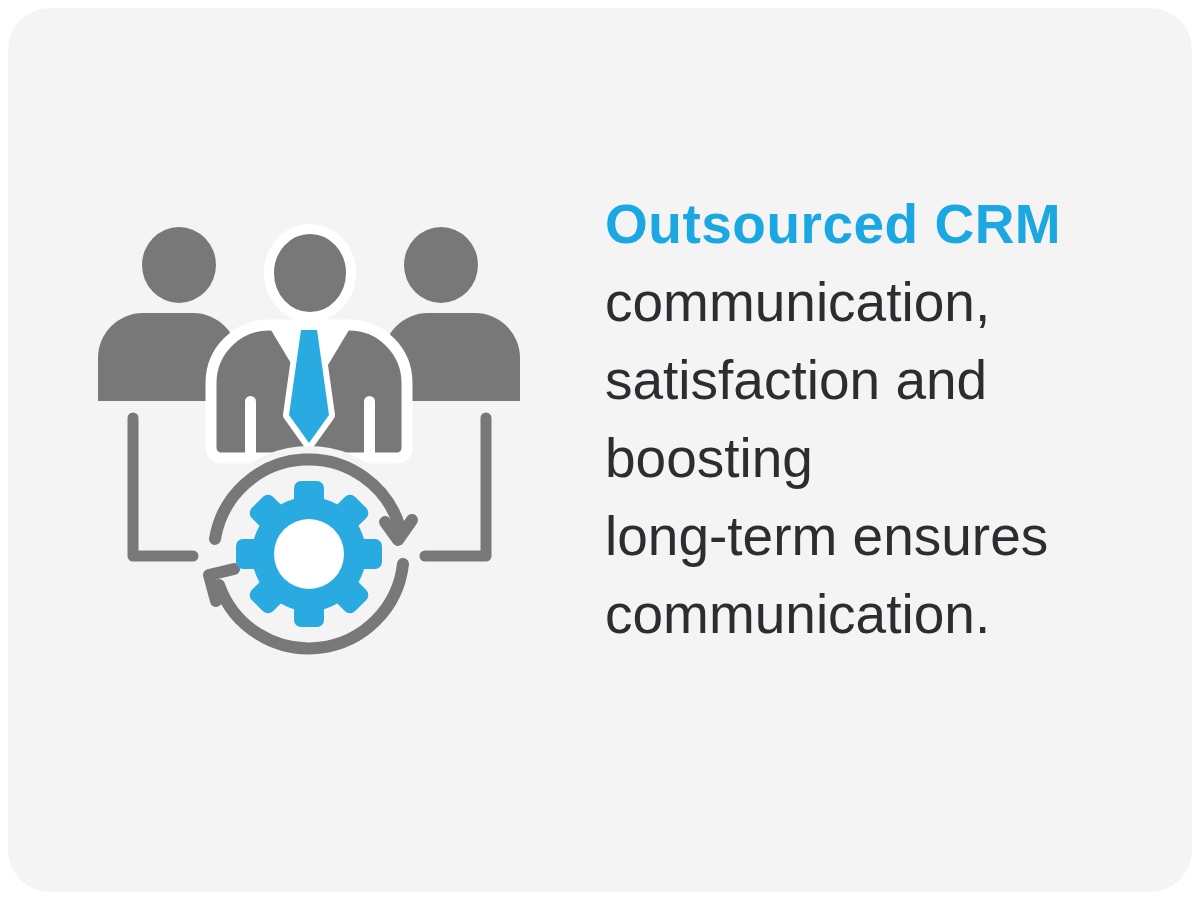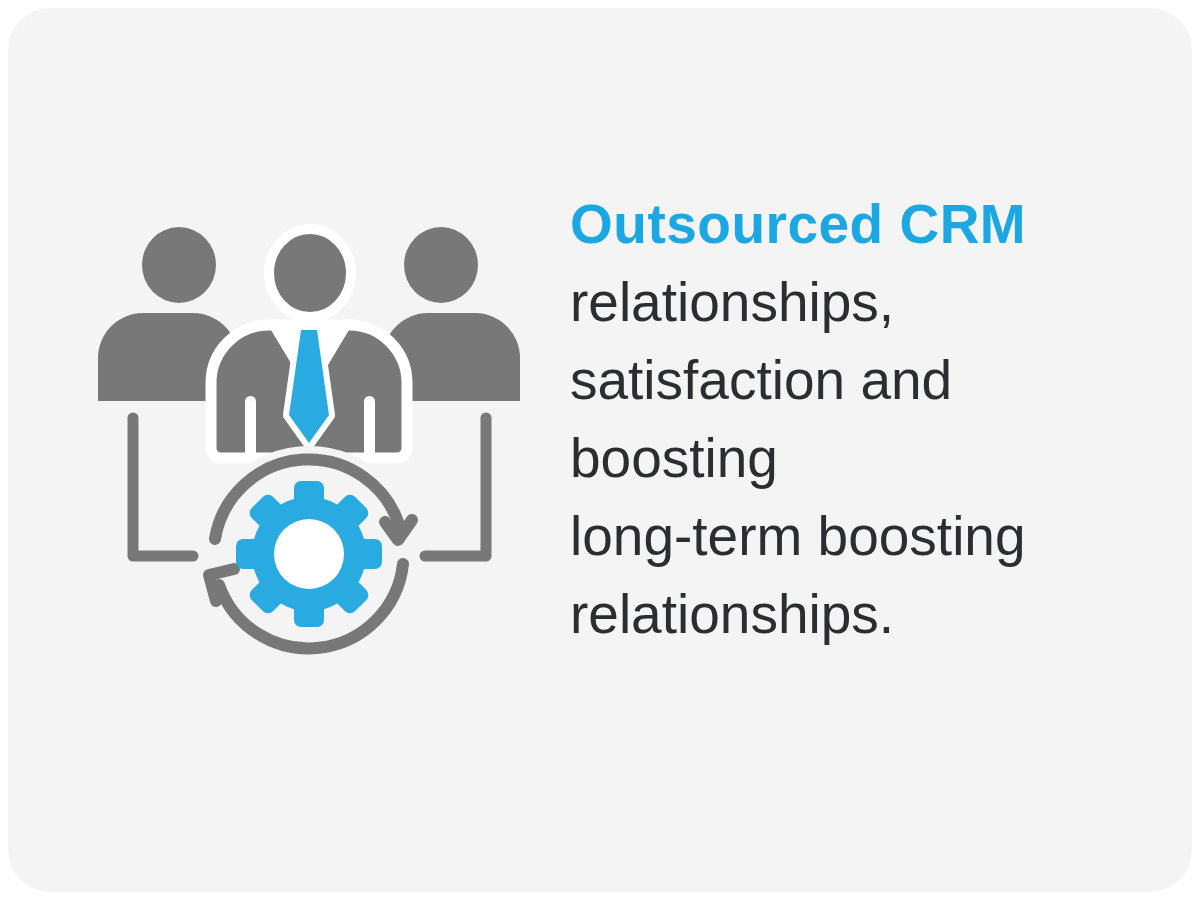--- a/index.html
+++ b/index.html
@@ -19,21 +19,21 @@
   }
   .icon-wrap{
     position:absolute;left:85px;top:195px;width:440px;height:470px;
   }
   .icon-wrap svg{display:block;width:100%;height:100%;}
   .text-block{
     position:absolute;left:562px;top:177px;width:560px;
     font-family:"Liberation Sans","DejaVu Sans",sans-serif;
     font-size:55px;color:var(--body-text);
   }
-  .line{height:78px;line-height:78px;white-space:nowrap;}
+  .line{height:78px;line-height:78px;white-space:nowrap;margin-left:35px;}
   .line.title{
     font-weight:700;color:var(--title-blue);letter-spacing:.5px;
   }
 </style>
 </head>
 <body>
 
 <div class="card">
 
   <div class="icon-wrap">
@@ -81,20 +81,20 @@
         <rect x="201" y="278" width="30" height="36" rx="7" transform="rotate(270 216 351)"></rect>
         <rect x="201" y="278" width="30" height="36" rx="7" transform="rotate(315 216 351)"></rect>
         <circle cx="216" cy="351" r="57"></circle>
         <circle cx="216" cy="351" r="35" fill="var(--cutout)"></circle>
       </g>
     </svg>
   </div>
 
   <div class="text-block">
     <div class="line title">Outsourced CRM</div>
-    <div class="line">relationships,</div>
+    <div class="line">communication,</div>
     <div class="line">satisfaction and</div>
     <div class="line">boosting</div>
-    <div class="line">long-term boosting</div>
-    <div class="line">relationships.</div>
+    <div class="line">long-term ensures</div>
+    <div class="line">communication.</div>
   </div>
 
 </div>
 
 </body></html>

